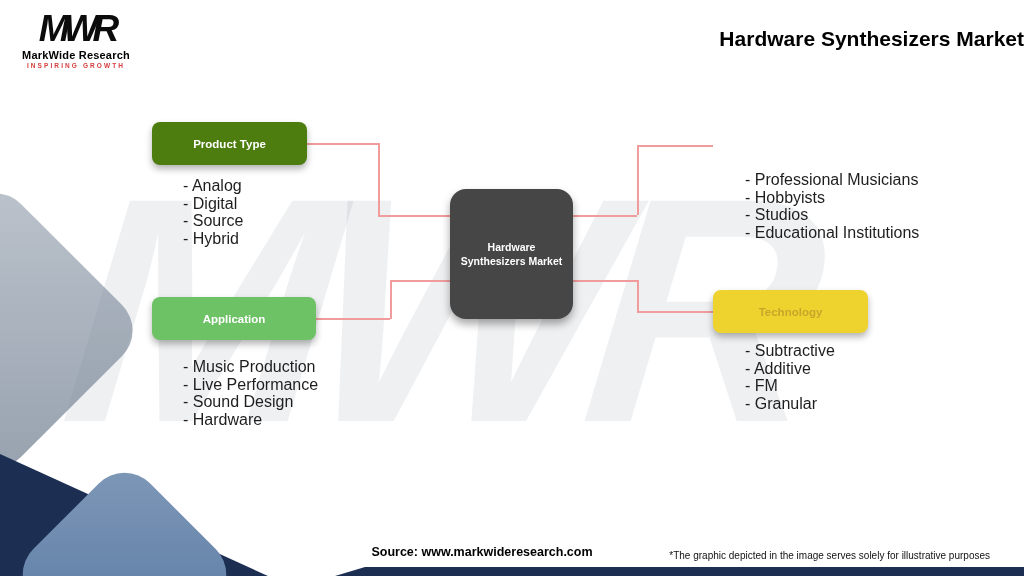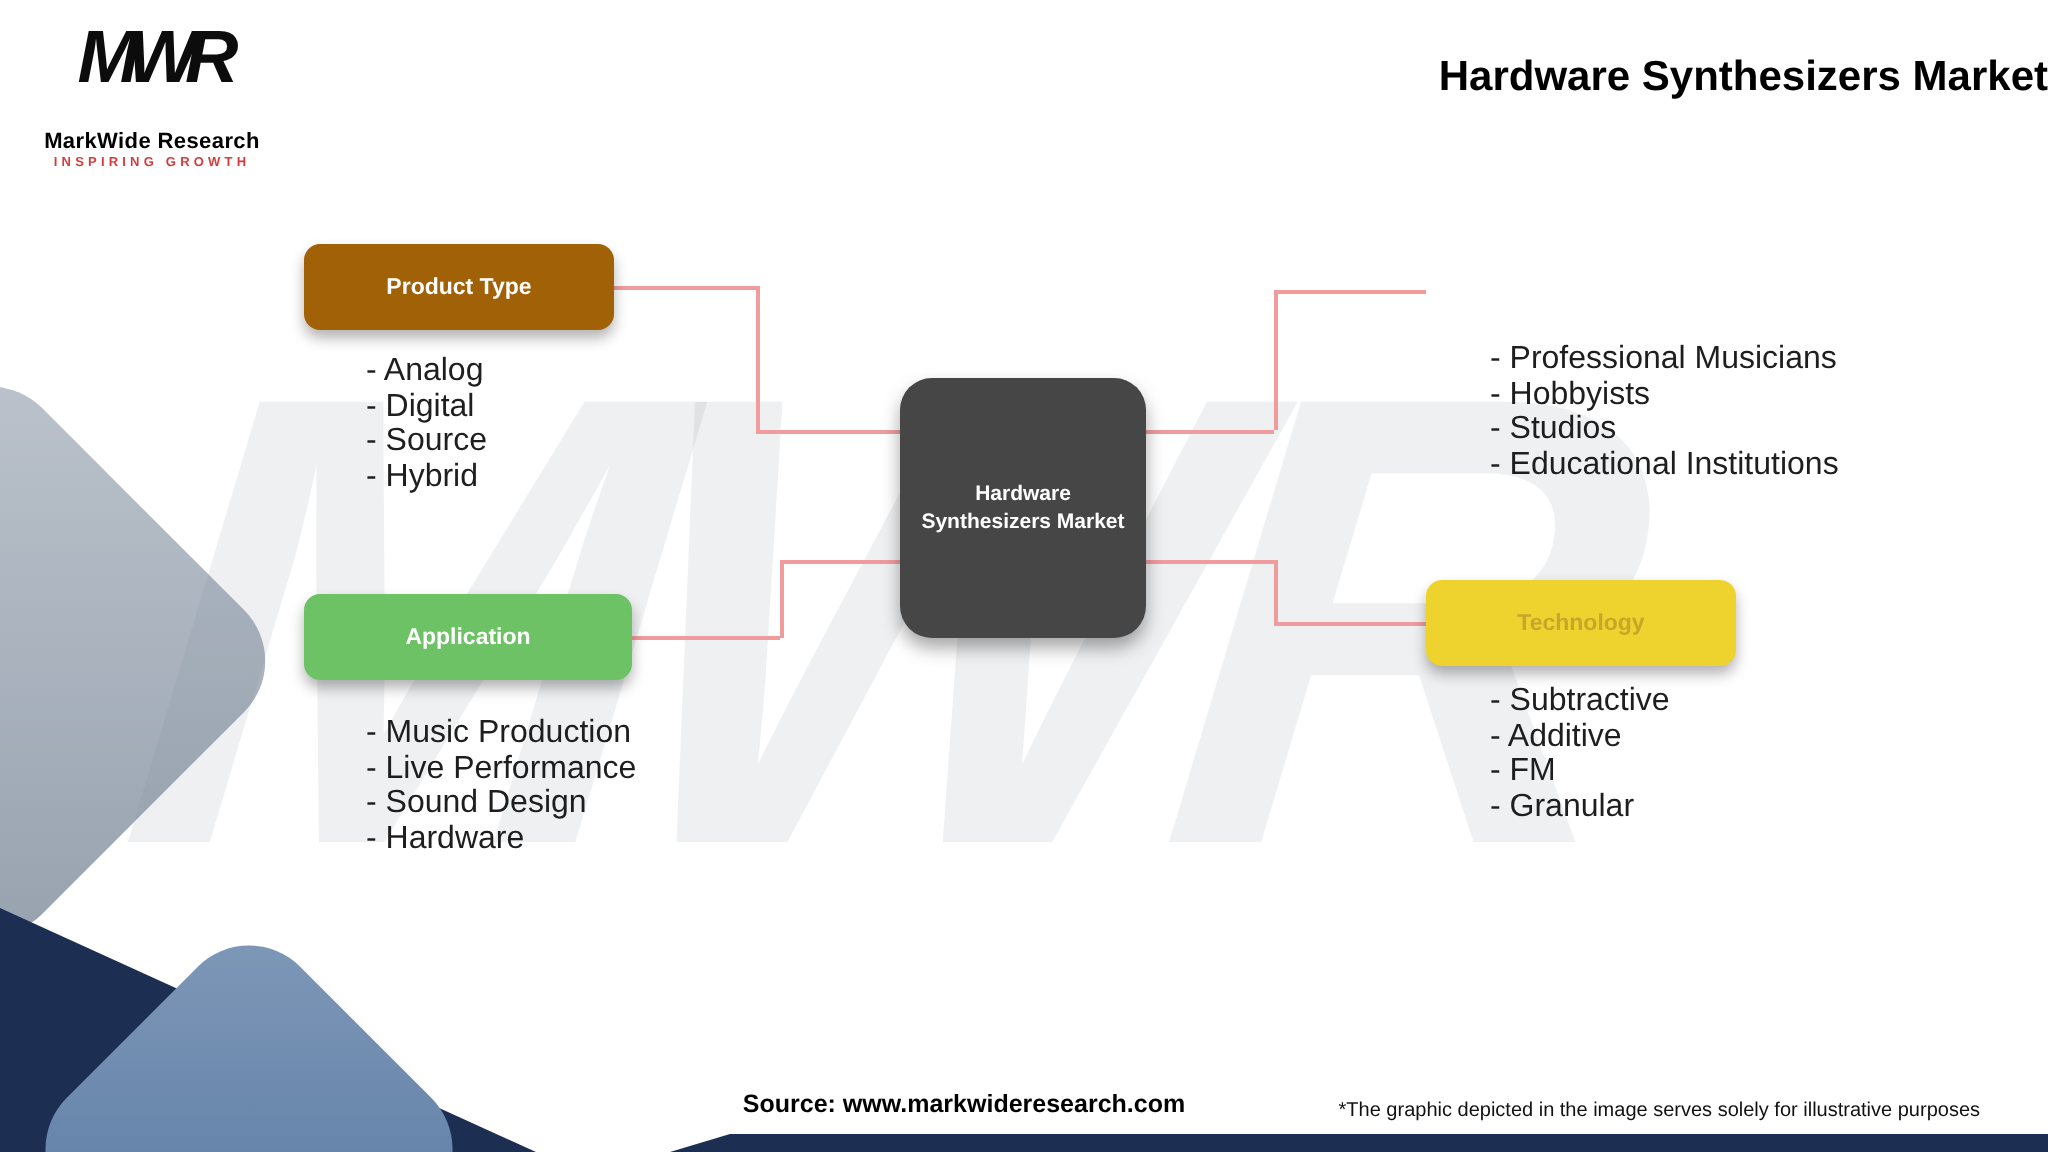--- a/index.html
+++ b/index.html
@@ -37,21 +37,21 @@
     font-size:320px; font-weight:800; font-style:italic;
     letter-spacing:-24px; line-height:1;
     color:rgba(125,136,152,0.13);
     transform:skewX(-6deg);
     user-select:none; pointer-events:none; white-space:nowrap;
   }
 
   
   .logo { position:absolute; left:20px; top:10px; width:112px; text-align:center; z-index:2; }
   .logo-monogram { font-size:37px; font-weight:800; font-style:italic; letter-spacing:-6px; color:#0c0c0c; line-height:1.05; }
-  .logo-name { font-size:11px; font-weight:700; color:#000; letter-spacing:0.2px;margin-top:16px; }
+  .logo-name { font-size:11px; font-weight:700; color:#000; letter-spacing:0.2px; }
   .logo-tagline { font-size:6.5px; font-weight:700; letter-spacing:2.1px; color:#D43D3D; margin-top:1px; }
 
   
   .title {
     position:absolute; left:0; right:0; top:27px; text-align:right;
     font-size:21px; font-weight:700; color:#000; z-index:2;
   }
 
   
   .cat-box {
@@ -128,21 +128,21 @@
 
   <div class="connector" style="left: 637px; top: 311px; width: 76px; height: 1.5px; background: rgb(240, 156, 156);"></div>
   <div class="connector" style="left: 637px; top: 280px; width: 1.5px; height: 32px; background: rgb(240, 156, 156);"></div>
   <div class="connector" style="left: 573px; top: 280px; width: 64px; height: 1.5px; background: rgb(240, 156, 156);"></div>
 
   <div class="center-node" style="background: rgb(70, 70, 70);">
     <div>Hardware</div>
     <div>Synthesizers Market</div>
   </div>
 
-  <div class="cat-box box-product-type" style="background: #a16207; color: rgb(255, 255, 255);">Product Type</div>
+  <div class="cat-box box-product-type" style="background: #4d7c0f; color: rgb(255, 255, 255);">Product Type</div>
   <div class="cat-list list-product-type">
     <div>- Analog</div>
     <div>- Digital</div>
     <div>- Source</div>
     <div>- Hybrid</div>
   </div>
 
   <div class="cat-list list-end-user">
     <div>- Professional Musicians</div>
     <div>- Hobbyists</div>

